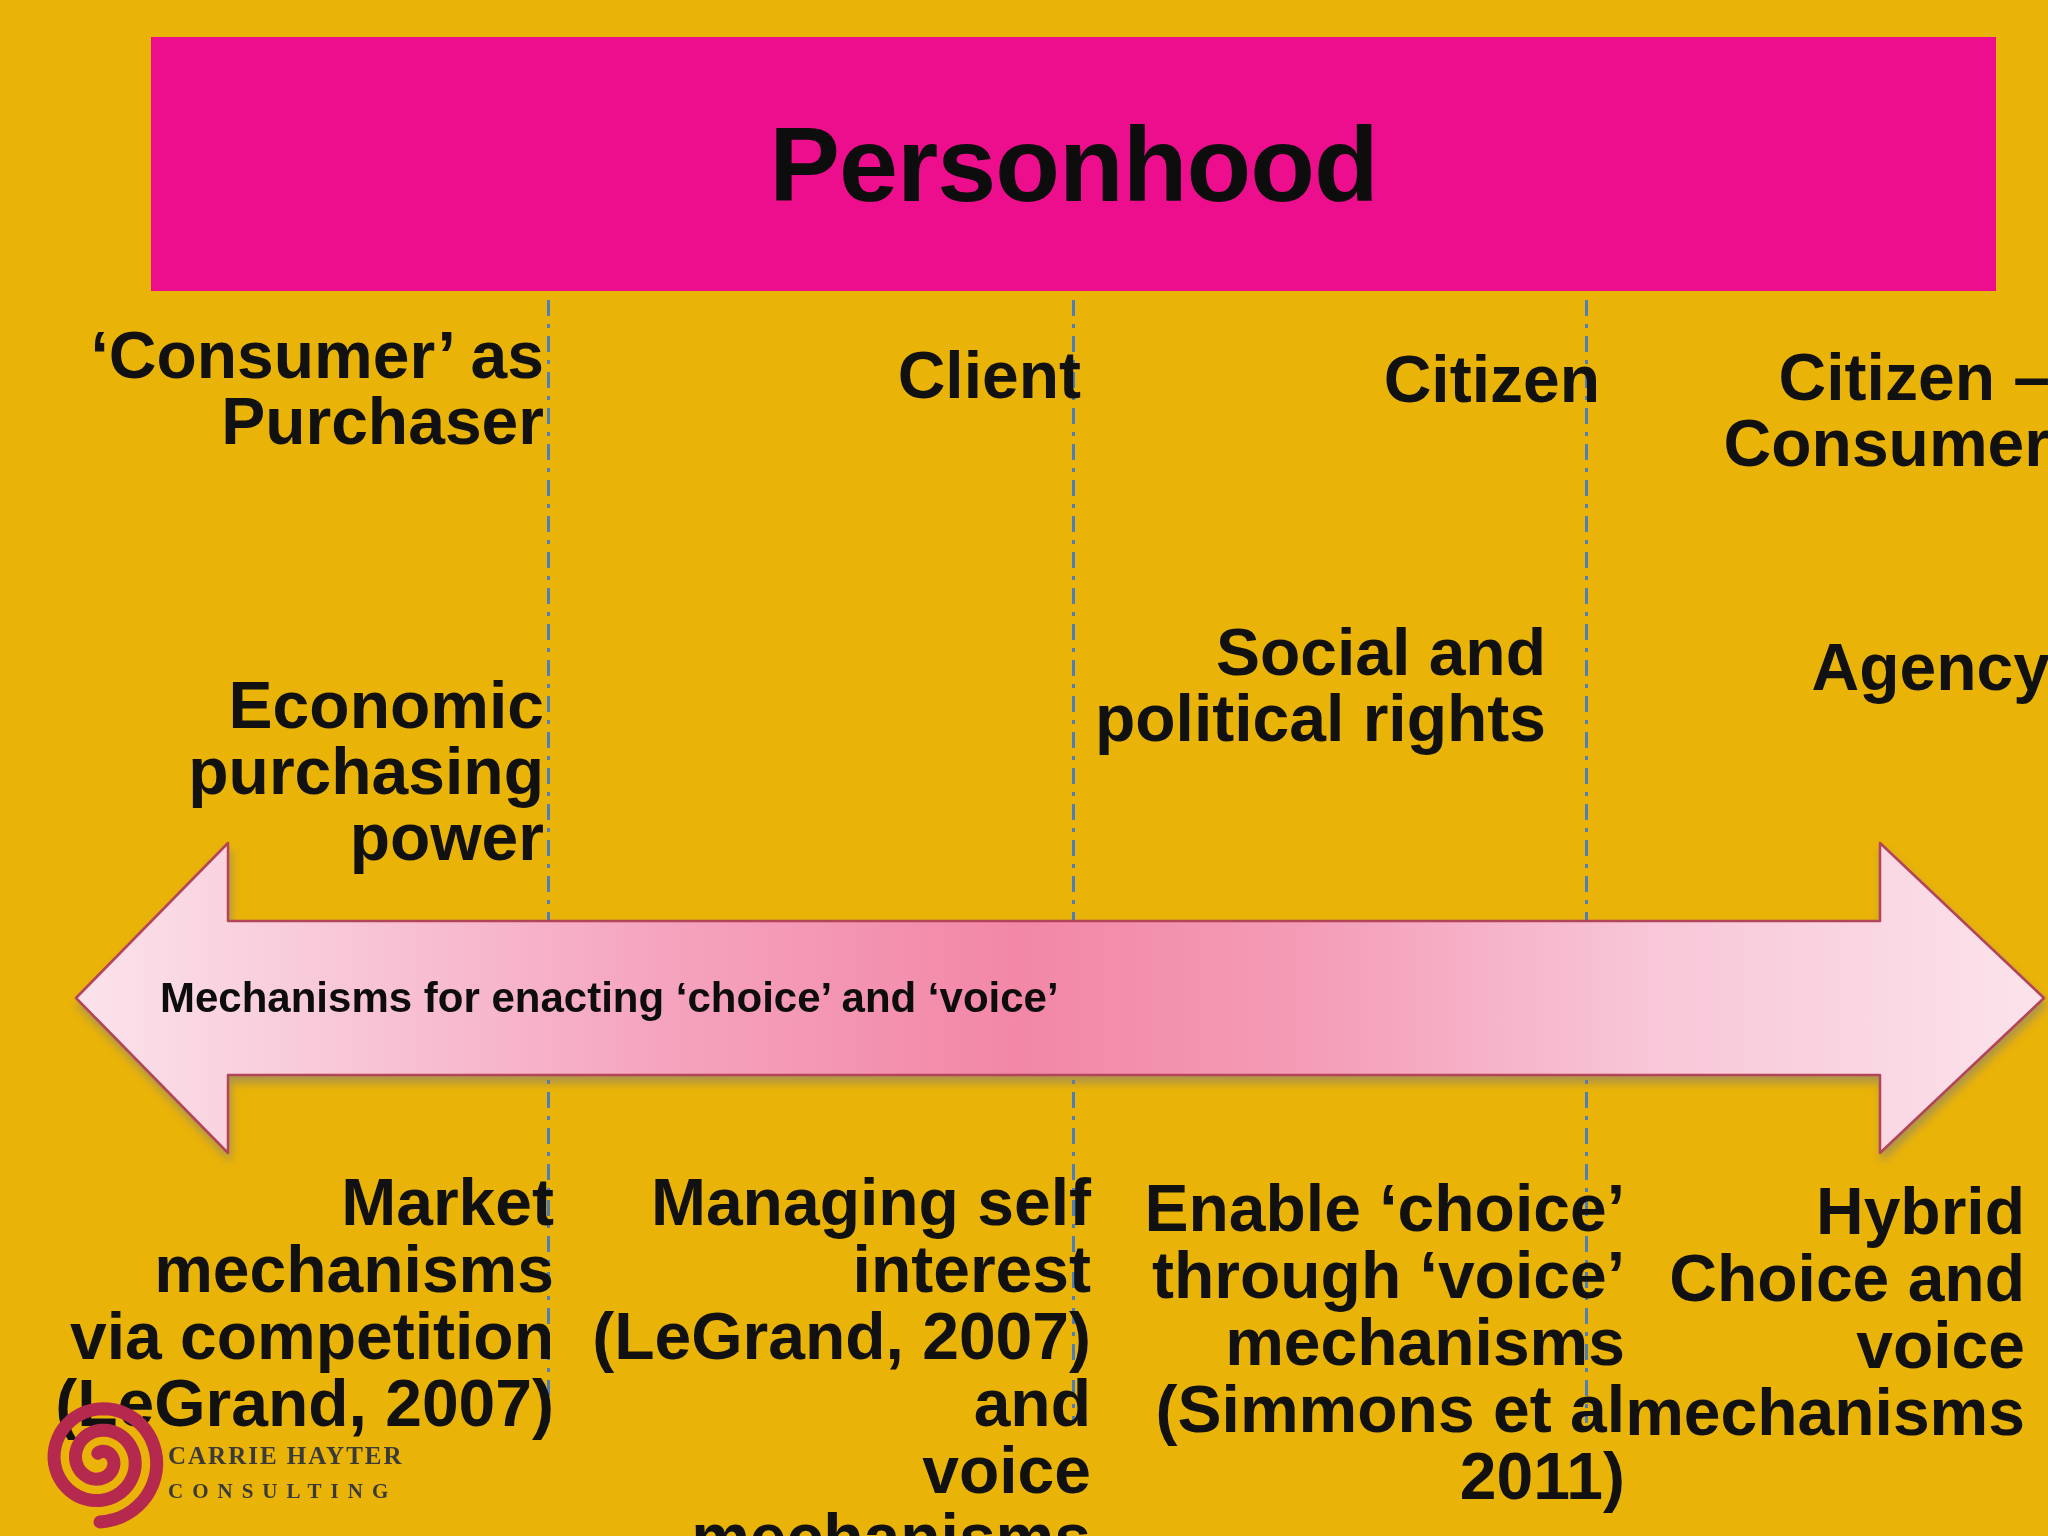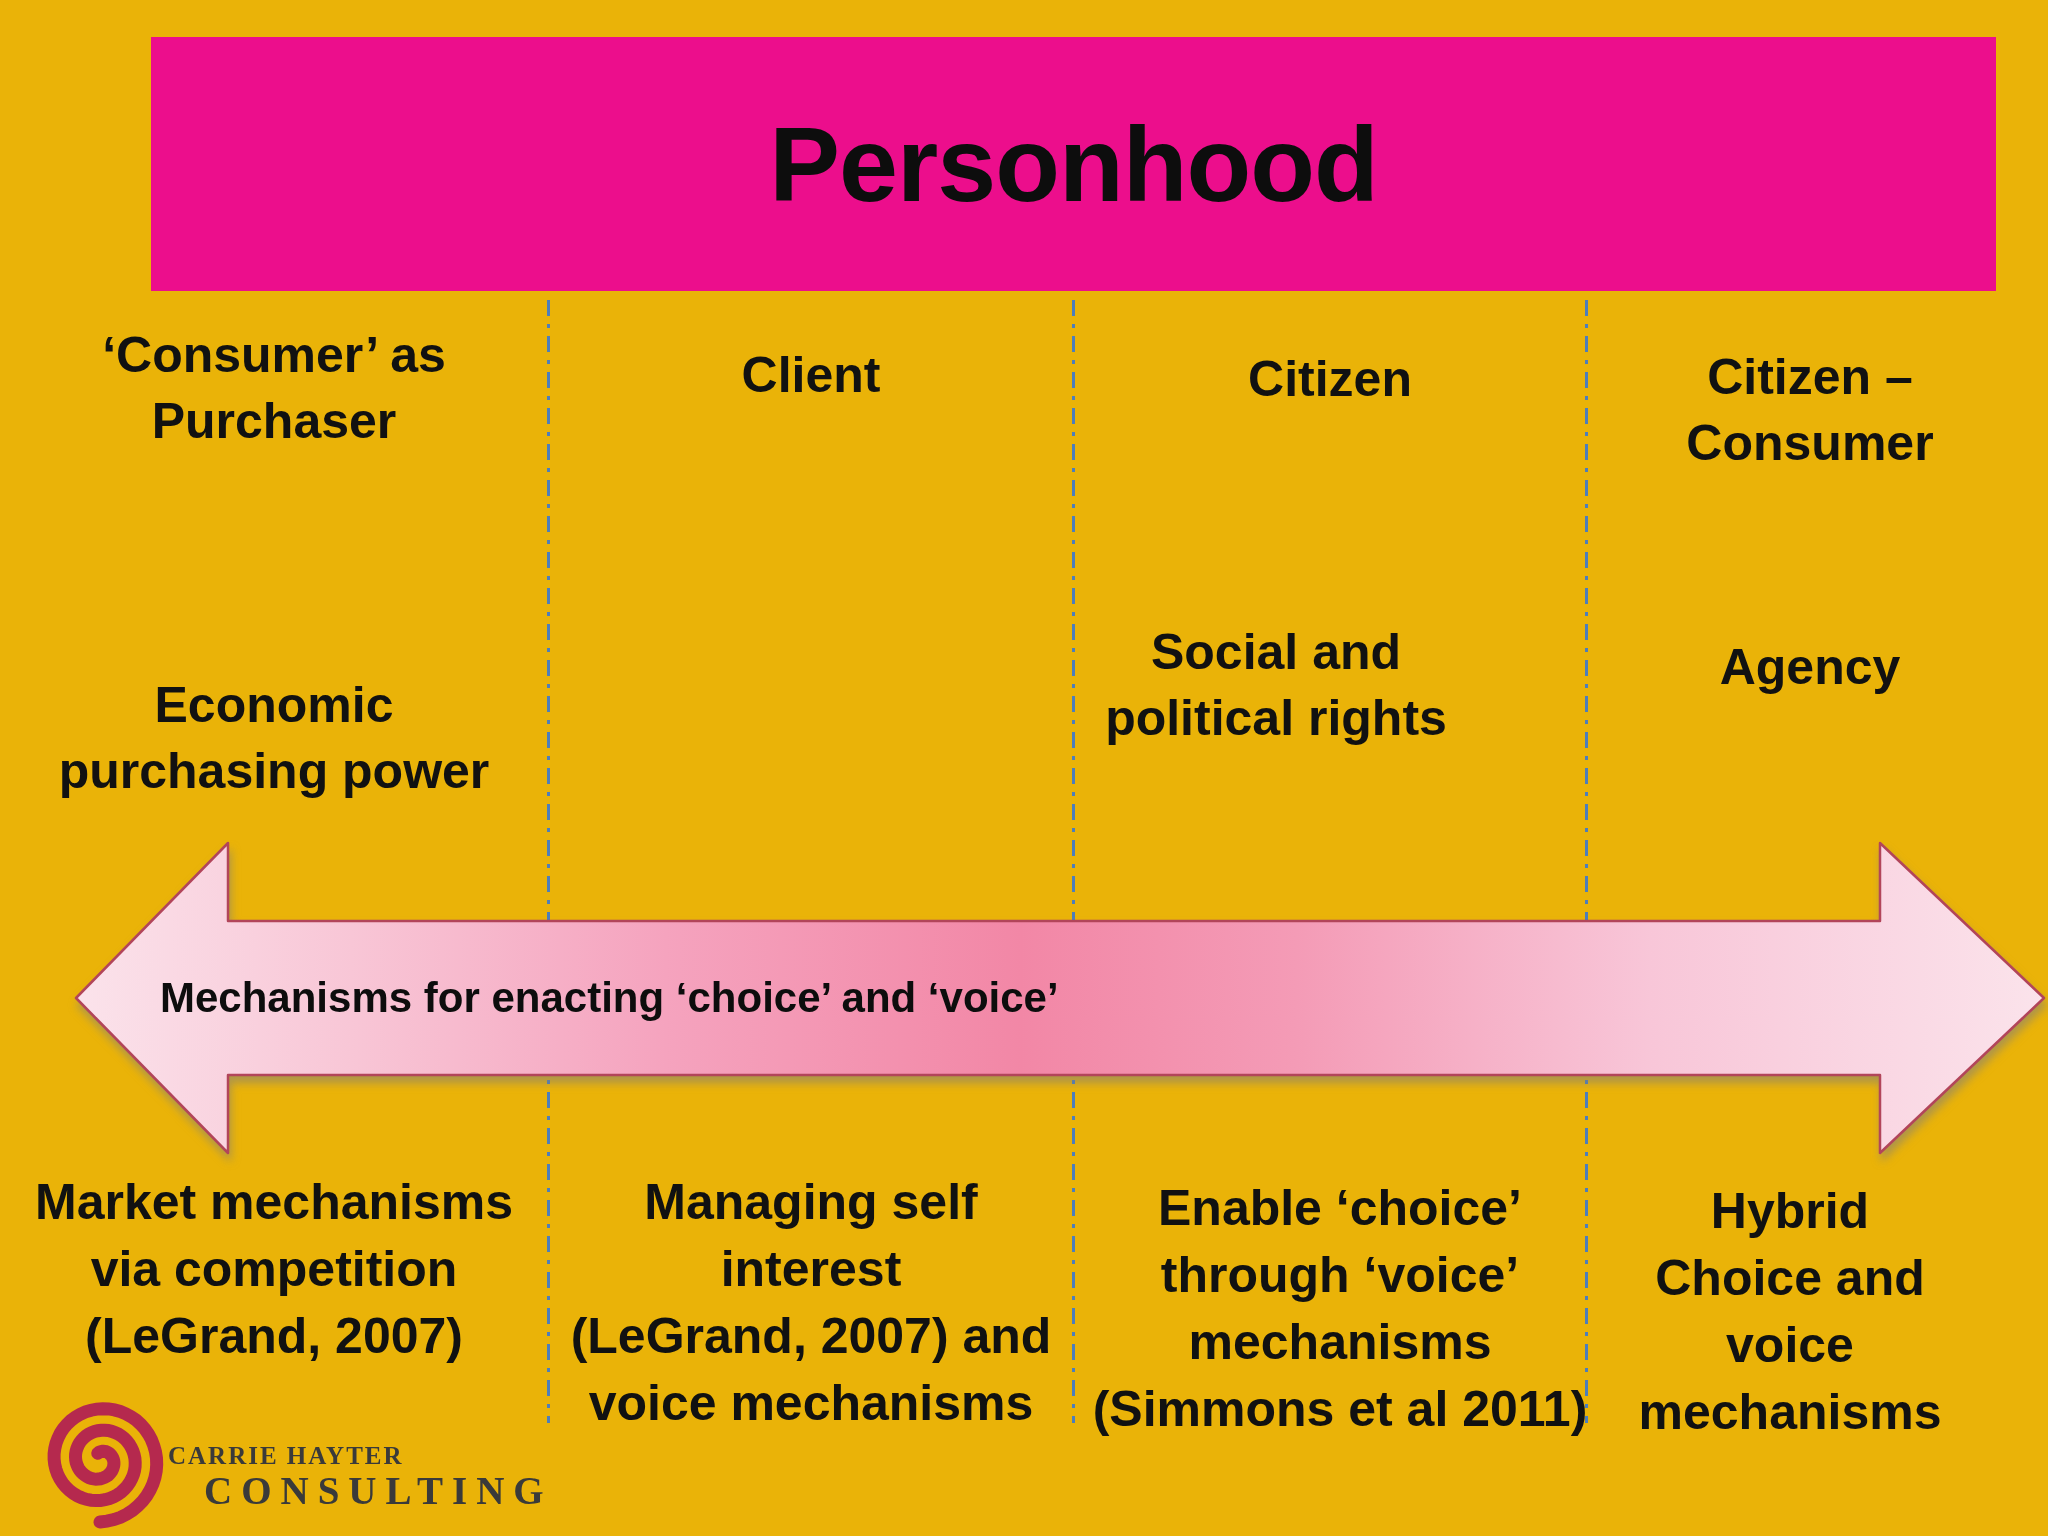--- a/index.html
+++ b/index.html
@@ -23,22 +23,22 @@
       #4D7EBB 0px,#4D7EBB 16px,
       transparent 16px,transparent 24px,
       #4D7EBB 24px,#4D7EBB 28px,
       transparent 28px,transparent 36px);
   }
   .divider.d1{left:547px;}
   .divider.d2{left:1072px;}
   .divider.d3{left:1585px;}
   
   .cell{
-    position:absolute;text-align:center;white-space:pre-line;
-    font-weight:700;font-size:50px;line-height:66px;color:#111;
+    position:absolute;text-align:right;white-space:pre-line;
+    font-weight:700;font-size:66px;line-height:66px;color:#111;
   }
   .row3{line-height:67px;}
   .c1p{left:4px;   top:322px; width:540px;}
   .c2p{left:541px; top:342px; width:540px;}
   .c3p{left:1060px;top:346px; width:540px;}
   .c4p{left:1570px;top:344px; width:480px;}
   .c1b{left:4px;   top:672px; width:540px;}
   .c2b{left:541px; top:586px; width:540px;}
   .c3b{left:1006px;top:619px; width:540px;}
   .c4b{left:1570px;top:634px; width:480px;}
@@ -56,21 +56,21 @@
     position:absolute;left:160px;top:956px;width:1800px;
     text-align:left;font-weight:700;font-size:42px;line-height:84px;color:#0d0d0d;
   }
   
   .logo-svg{position:absolute;left:0;top:0;width:2048px;height:1536px;pointer-events:none;}
   .logo-text{
     position:absolute;left:168px;top:1438px;
     font-family:"Liberation Serif",serif;color:#3a3a3a;
   }
   .logo-line1{font-size:25px;font-weight:700;letter-spacing:2px;line-height:36px;}
-  .logo-line2{font-size:39px;font-weight:600;letter-spacing:9px;line-height:34px;margin-left:36px;}
+  .logo-line2{font-size:21px;font-weight:600;letter-spacing:9px;line-height:34px;}
 </style>
 </head>
 <body>
 
 <div class="slide">
 
   <div class="header-bar">
     <div class="title">Personhood</div>
   </div>
 

